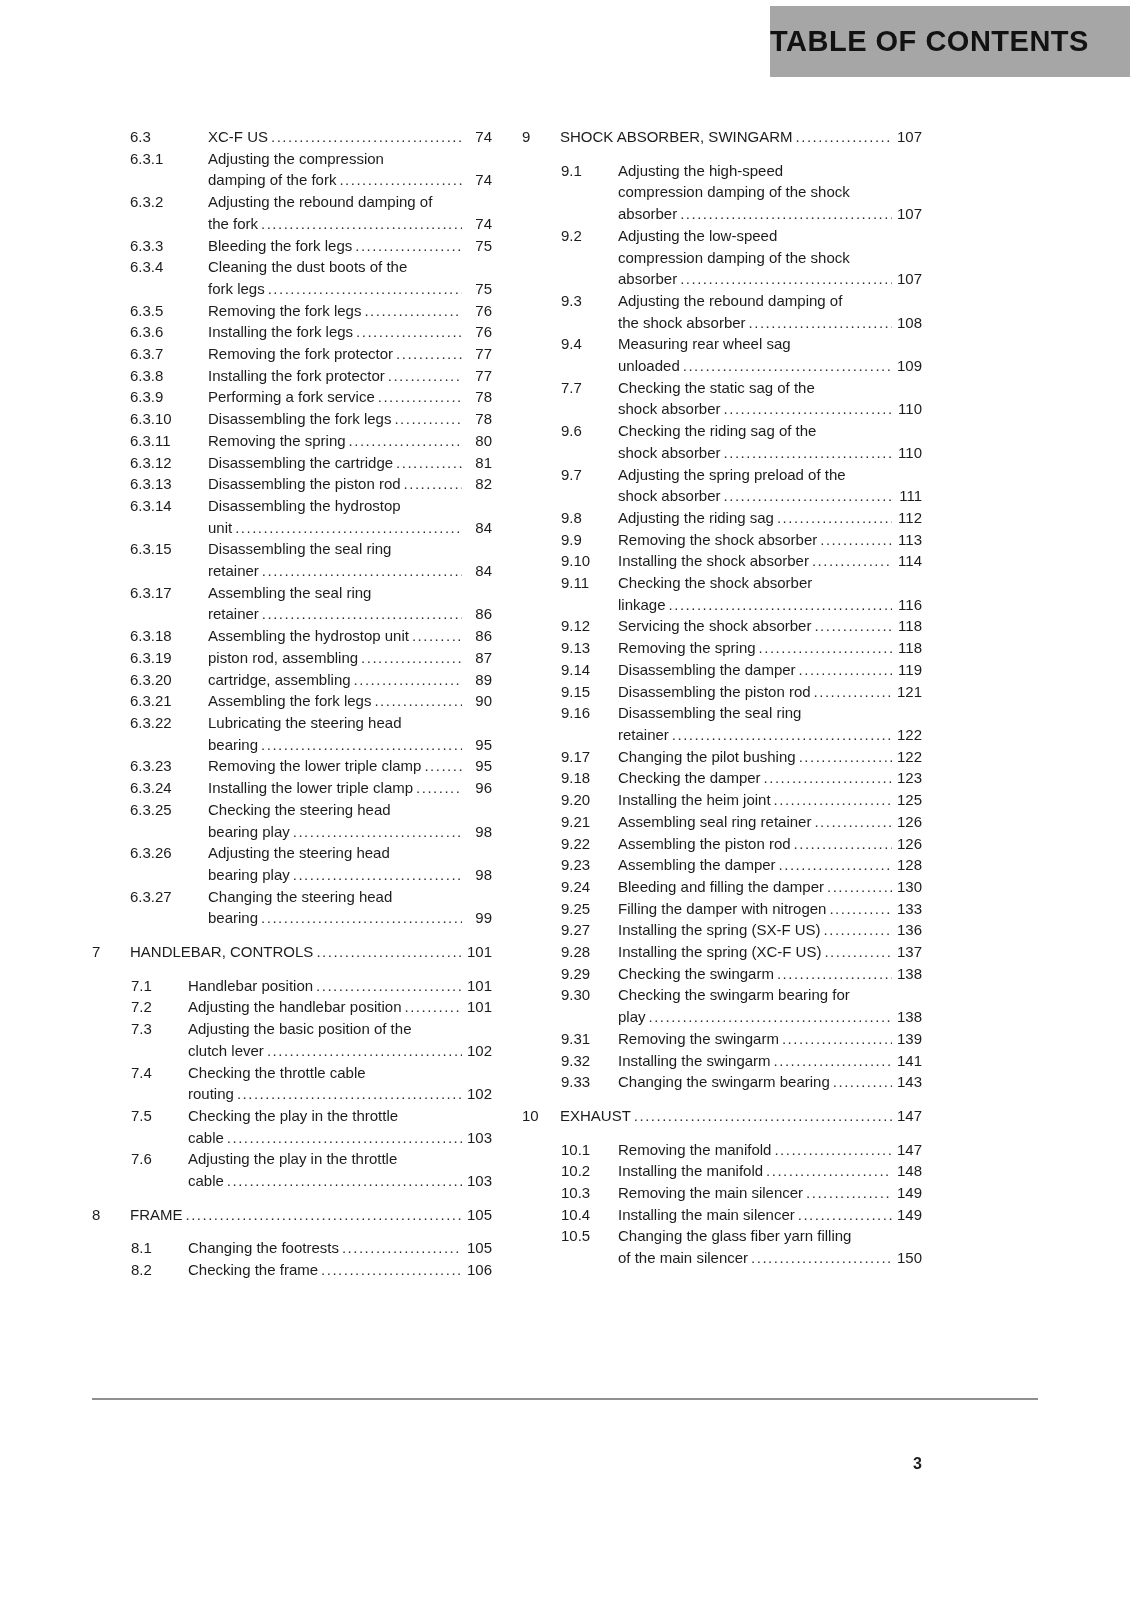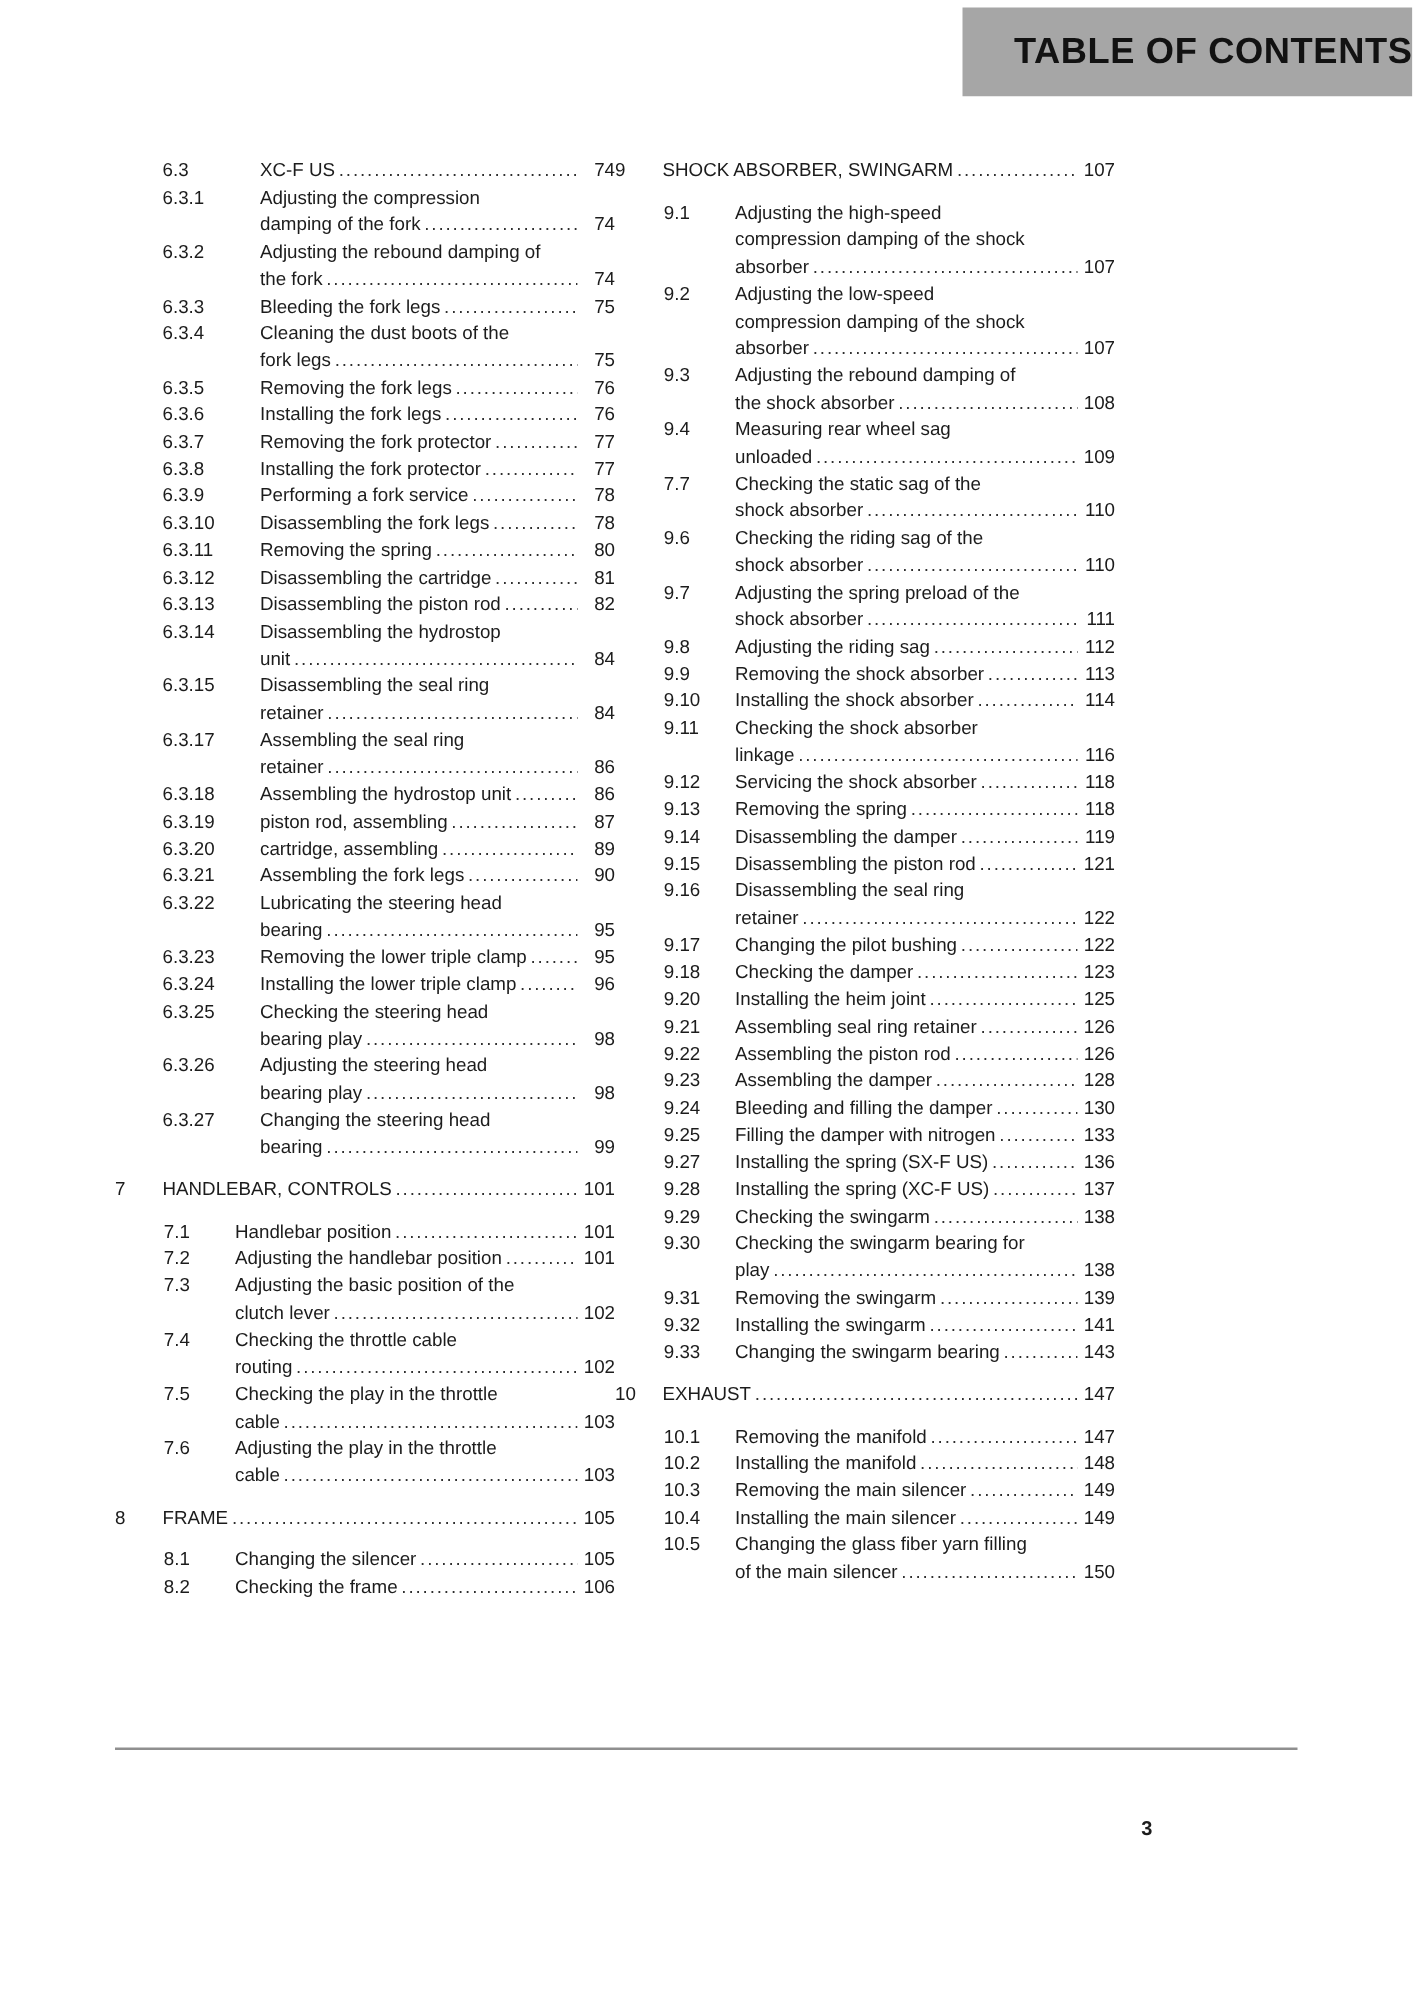--- a/index.html
+++ b/index.html
@@ -15,35 +15,36 @@
   }
   .header {
     position: absolute;
     top: 6px;
     right: 0;
     width: 360px;
     height: 71px;
     background: #a6a6a6;
     display: flex;
     align-items: center;
-    justify-content: flex-end;
+    justify-content: flex-start;
   }
   .header .htitle {
     font-size: 29px;
     font-weight: bold;
     color: #121212;
     letter-spacing: 0.5px;
     white-space: nowrap;
   }
   .toc-columns {
     position: absolute;
     left: 92px;
     top: 126px;
     width: 830px;
     display: flex;
+    gap: 30px;
   }
   .col { width: 400px; }
   .row { font-size: 15px; line-height: 21.7px; }
   .chapter {
     display: flex;
     align-items: baseline;
     margin: 12px 0;
   }
   .col > .chapter:first-child { margin-top: 0; }
   .cnum { flex: 0 0 38px; }
@@ -448,21 +449,21 @@
         <div class="row chapter">
           <span class="cnum">8</span>
           <span class="ctitle">FRAME</span>
           <span class="leader"></span>
           <span class="pg">105</span>
         </div>
         <div class="row entry">
           <span class="num">8.1</span>
           <div class="body">
             <div class="lastline">
-              <span class="t">Changing the silencer</span>
+              <span class="t">Changing the footrests</span>
               <span class="leader"></span>
               <span class="pg">105</span>
             </div>
           </div>
         </div>
         <div class="row entry">
           <span class="num">8.2</span>
           <div class="body">
             <div class="lastline">
               <span class="t">Checking the frame</span>

